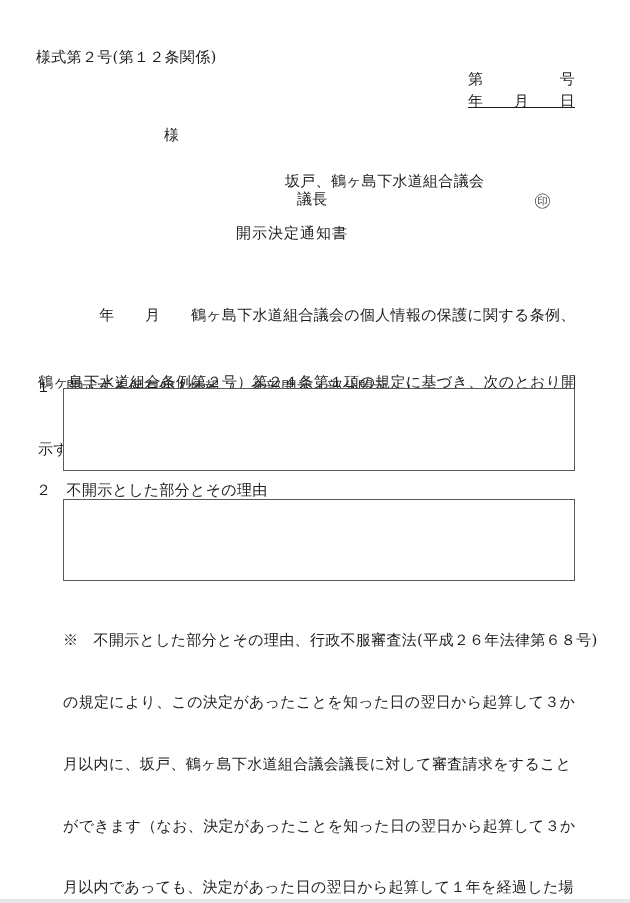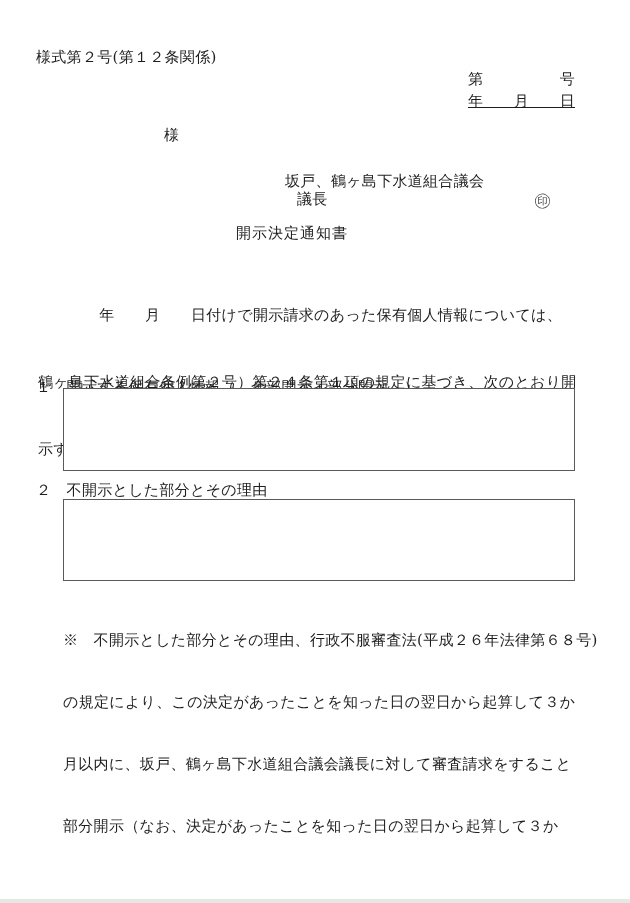--- a/index.html
+++ b/index.html
@@ -42,36 +42,37 @@
 
   <div class="abs addressee">様</div>
 
   <div class="abs sender-org">坂戸、鶴ヶ島下水道組合議会</div>
   <div class="abs sender-title">議長</div>
   <div class="abs seal">㊞</div>
 
   <div class="abs doc-title">開示決定通知書</div>
 
   <div class="abs body-par">
-    <div class="line">　　　　年　　月　　日付けで開示請求のあった保有個人情報については、</div>
+    <div class="line">　　　　年　　月　　鶴ヶ島下水道組合議会の個人情報の保護に関する条例、</div>
     <div class="line">鶴ヶ島下水道組合条例第２号）第２４条第１項の規定に基づき、次のとおり開</div>
     <div class="line">示することに決定したので通知します。</div>
   </div>
 
   <div class="abs sec1-label">１　開示する保有個人情報（　全部開示・部分開示　）</div>
   <div class="abs box box1"></div>
 
   <div class="abs sec2-label">２　不開示とした部分とその理由</div>
   <div class="abs box box2"></div>
 
   <div class="abs note">
     <div class="line">※　不開示とした部分とその理由、行政不服審査法(平成２６年法律第６８号)</div>
     <div class="line">の規定により、この決定があったことを知った日の翌日から起算して３か</div>
     <div class="line">月以内に、坂戸、鶴ヶ島下水道組合議会議長に対して審査請求をすること</div>
-    <div class="line">部分開示（なお、決定があったことを知った日の翌日から起算して３か</div>
+    <div class="line">ができます（なお、決定があったことを知った日の翌日から起算して３か</div>
+    <div class="line">月以内であっても、決定があった日の翌日から起算して１年を経過した場</div>
     
     
     
     
     
     
     
     
   </div>
 

